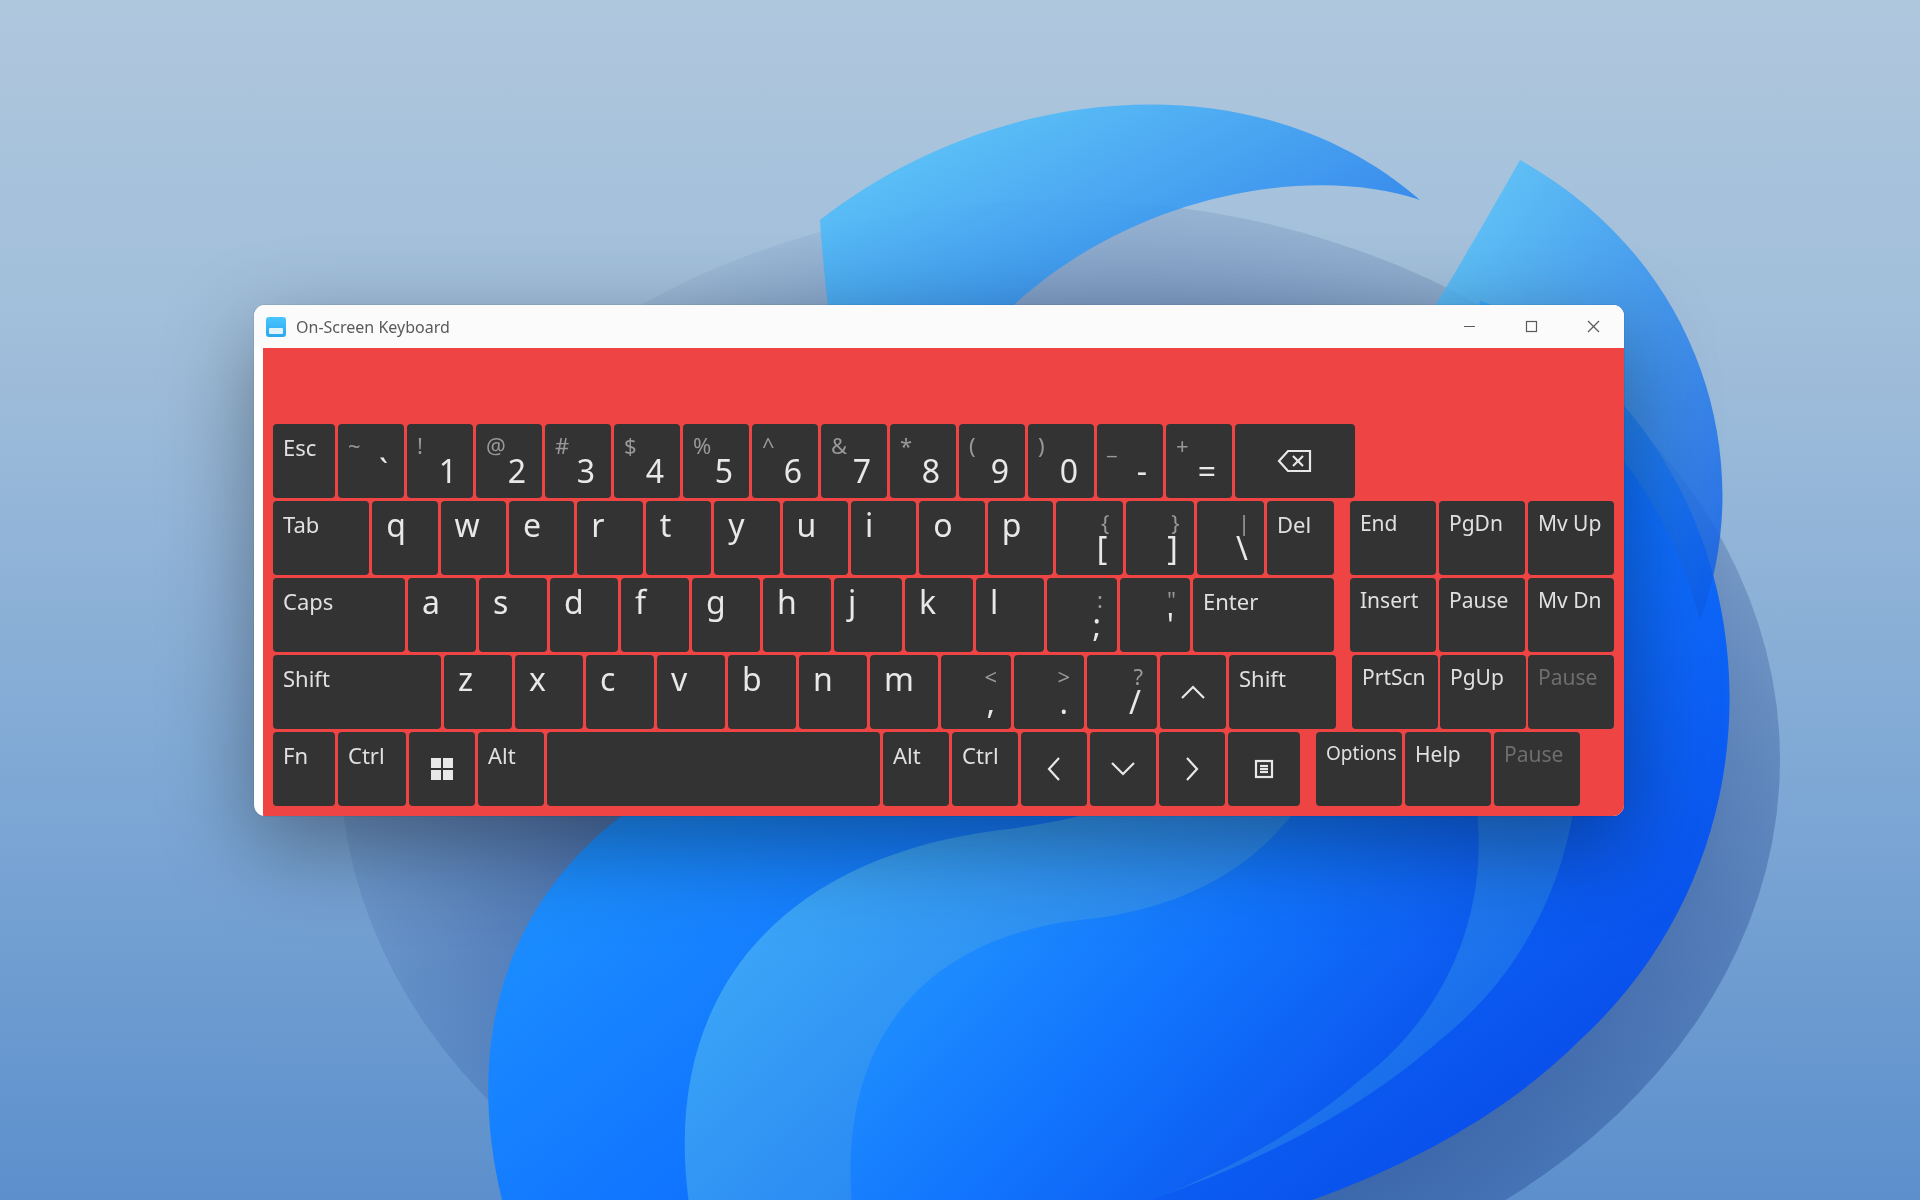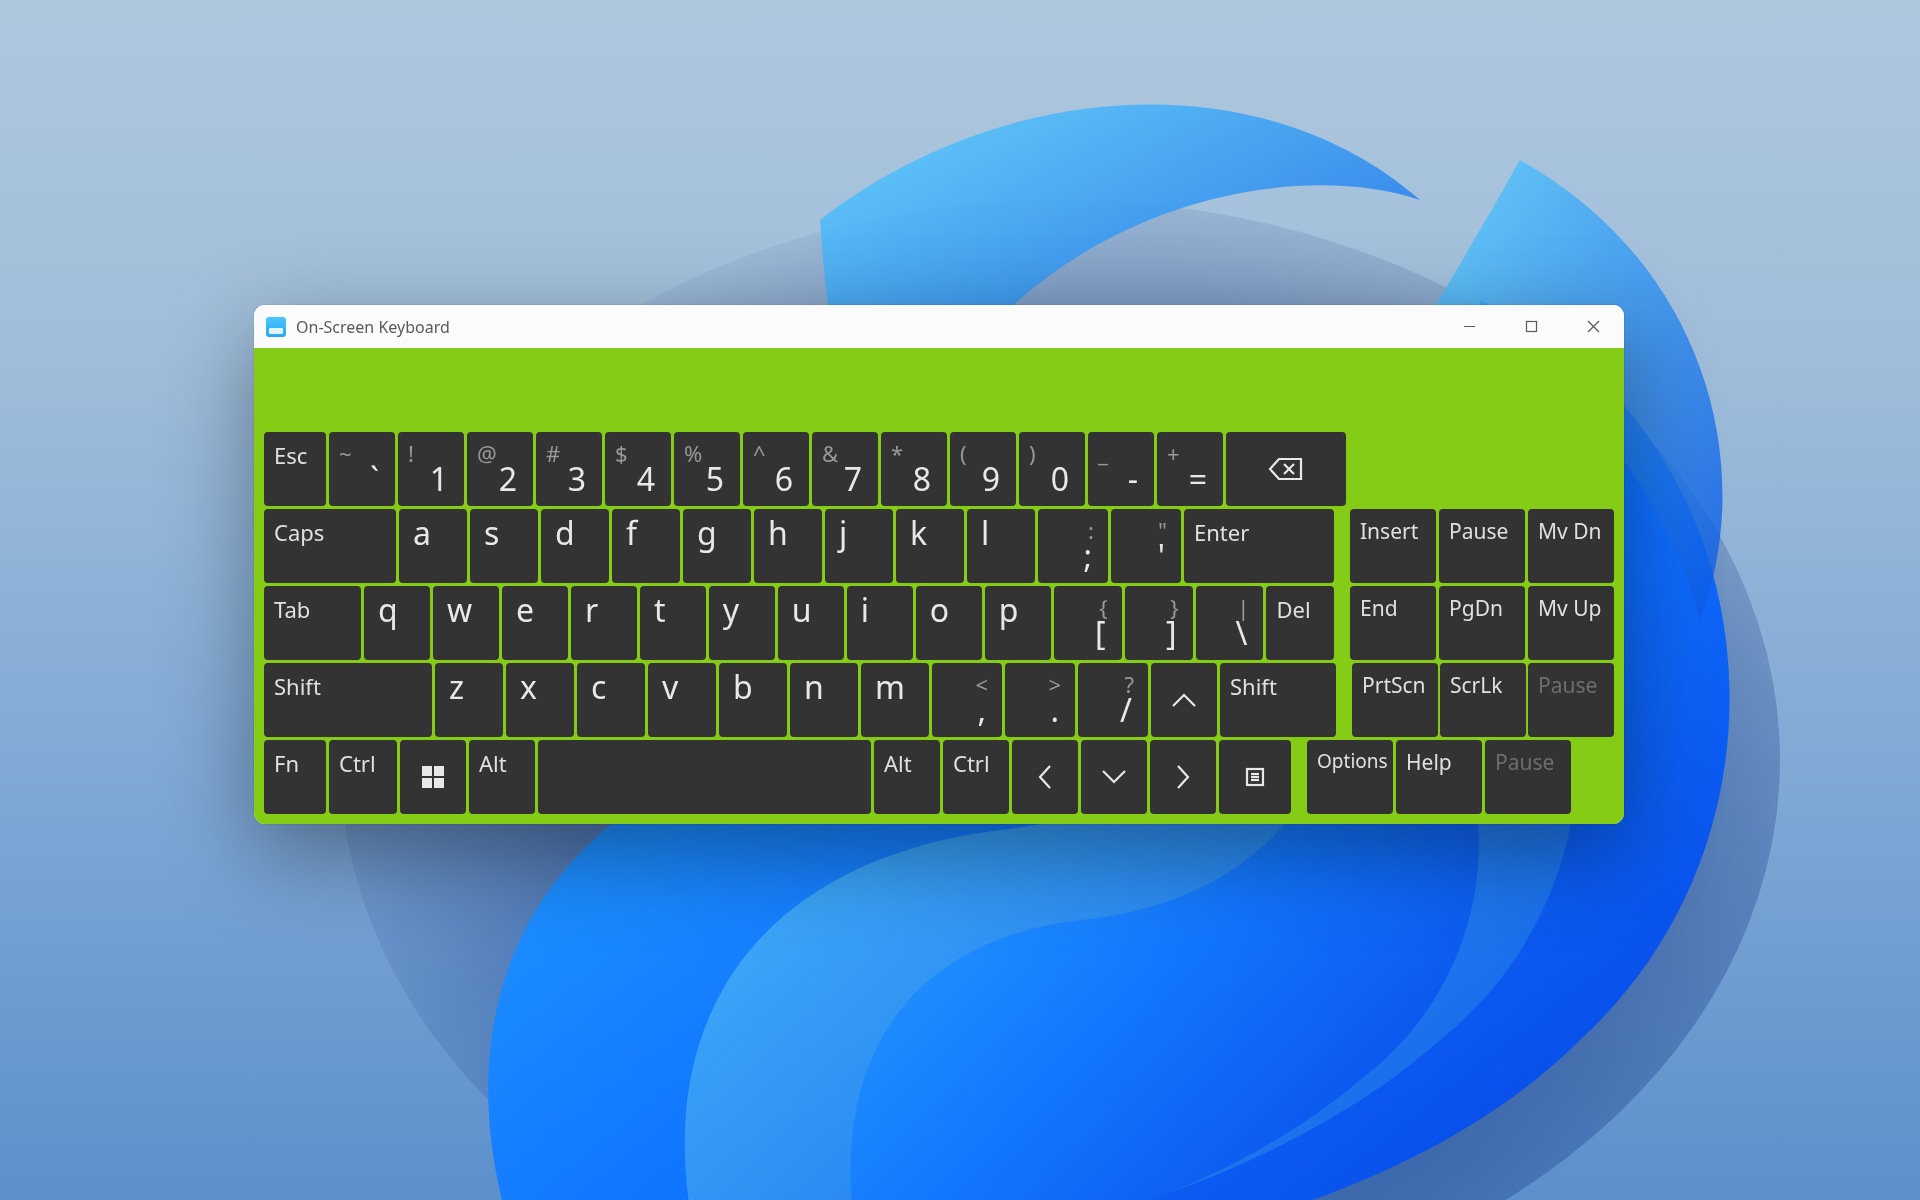--- a/index.html
+++ b/index.html
@@ -18,21 +18,21 @@
   .titlebar .app-icon { width:20px; height:20px; margin-right:10px;
     background:linear-gradient(180deg,#49c6ff,#2aa8ec); border-radius:3px;
     position:relative; display:inline-block; }
   .titlebar .app-icon::after{content:"";position:absolute;left:3px;top:11px;width:14px;height:6px;
     background:rgba(255,255,255,0.85);border-radius:1px;}
   .titlebar .title { flex:1; }
   .titlebar .winbtn { width:62px; height:43px; display:flex; align-items:center;
                       justify-content:center; color:#5a5a5a; }
   .titlebar .winbtn svg { width:13px; height:13px; display:block; }
 
-  .kbd-body { background:#84cc16; padding:24px 10px 10px 10px; }
+  .kbd-body { background:#ef4444; padding:16px 10px 10px 10px;margin-left:9px; }
   .suggest-bar { height:60px; }
 
   .rows { display:flex; flex-direction:column; gap:3px; }
   .row { display:flex; gap:3px; }
 
   .key { background:#333; color:#e8e8e8; height:74px; border-radius:4px;
          position:relative; user-select:none; cursor:default; box-sizing:border-box; }
   .key .main  { position:absolute; font-size:32px; font-weight:400; }
   .key .shift { position:absolute; font-size:22px; color:#999; }
   .key .lbl   { position:absolute; left:10px; top:8px; font-size:22px; color:#e0e0e0; white-space:nowrap; }
@@ -169,20 +169,83 @@
             <svg width="36" height="26" viewBox="0 0 36 26">
                 <path d="M11 3 H33 V23 H11 L2 13 Z"></path>
                 <line x1="16" y1="8" x2="26" y2="18"></line>
                 <line x1="26" y1="8" x2="16" y2="18"></line>
               </svg>
           </div>
           <div class="cluster-gap"></div>
         </div>
 
         <div class="row">
+          <div class="key w100">
+              <span class="lbl">Tab</span>
+            </div>
+          <div class="key k-char w68">
+              <span class="main">q</span>
+            </div>
+          <div class="key k-char w68">
+              <span class="main">w</span>
+            </div>
+          <div class="key k-char w68">
+              <span class="main">e</span>
+            </div>
+          <div class="key k-char w68">
+              <span class="main">r</span>
+            </div>
+          <div class="key k-char w68">
+              <span class="main">t</span>
+            </div>
+          <div class="key k-char w68">
+              <span class="main">y</span>
+            </div>
+          <div class="key k-char w68">
+              <span class="main">u</span>
+            </div>
+          <div class="key k-char w68">
+              <span class="main">i</span>
+            </div>
+          <div class="key k-char w68">
+              <span class="main">o</span>
+            </div>
+          <div class="key k-char w68">
+              <span class="main">p</span>
+            </div>
+          <div class="key k-pair w70">
+              <span class="shift">{</span>
+              <span class="main">[</span>
+            </div>
+          <div class="key k-pair w70">
+              <span class="shift">}</span>
+              <span class="main">]</span>
+            </div>
+          <div class="key k-pair w70">
+              <span class="shift">|</span>
+              <span class="main">\</span>
+            </div>
+          <div class="key w70">
+              <span class="lbl">Del</span>
+            </div>
+          <div class="cluster-gap"></div>
+          <div class="side" style="display:flex;gap:3px">
+            <div class="key w86">
+                <span class="lbl">End</span>
+              </div>
+            <div class="key w86">
+                <span class="lbl">PgDn</span>
+              </div>
+            <div class="key w86">
+                <span class="lbl">Mv Up</span>
+              </div>
+          </div>
+        </div>
+
+        <div class="row">
           <div class="key w132">
               <span class="lbl">Caps</span>
             </div>
           <div class="key k-char w68">
               <span class="main">a</span>
             </div>
           <div class="key k-char w68">
               <span class="main">s</span>
             </div>
           <div class="key k-char w68">
@@ -220,83 +283,20 @@
           <div class="cluster-gap"></div>
           <div class="side" style="display:flex;gap:3px">
             <div class="key w86">
                 <span class="lbl">Insert</span>
               </div>
             <div class="key w86">
                 <span class="lbl">Pause</span>
               </div>
             <div class="key w86">
                 <span class="lbl">Mv Dn</span>
-              </div>
-          </div>
-        </div>
-
-        <div class="row">
-          <div class="key w100">
-              <span class="lbl">Tab</span>
-            </div>
-          <div class="key k-char w68">
-              <span class="main">q</span>
-            </div>
-          <div class="key k-char w68">
-              <span class="main">w</span>
-            </div>
-          <div class="key k-char w68">
-              <span class="main">e</span>
-            </div>
-          <div class="key k-char w68">
-              <span class="main">r</span>
-            </div>
-          <div class="key k-char w68">
-              <span class="main">t</span>
-            </div>
-          <div class="key k-char w68">
-              <span class="main">y</span>
-            </div>
-          <div class="key k-char w68">
-              <span class="main">u</span>
-            </div>
-          <div class="key k-char w68">
-              <span class="main">i</span>
-            </div>
-          <div class="key k-char w68">
-              <span class="main">o</span>
-            </div>
-          <div class="key k-char w68">
-              <span class="main">p</span>
-            </div>
-          <div class="key k-pair w70">
-              <span class="shift">{</span>
-              <span class="main">[</span>
-            </div>
-          <div class="key k-pair w70">
-              <span class="shift">}</span>
-              <span class="main">]</span>
-            </div>
-          <div class="key k-pair w70">
-              <span class="shift">|</span>
-              <span class="main">\</span>
-            </div>
-          <div class="key w70">
-              <span class="lbl">Del</span>
-            </div>
-          <div class="cluster-gap"></div>
-          <div class="side" style="display:flex;gap:3px">
-            <div class="key w86">
-                <span class="lbl">End</span>
-              </div>
-            <div class="key w86">
-                <span class="lbl">PgDn</span>
-              </div>
-            <div class="key w86">
-                <span class="lbl">Mv Up</span>
               </div>
           </div>
         </div>
 
         <div class="row">
           <div class="key w168">
               <span class="lbl">Shift</span>
             </div>
           <div class="key k-char w68">
               <span class="main">z</span>
@@ -338,21 +338,21 @@
             </div>
           <div class="key" style="flex:1">
               <span class="lbl">Shift</span>
             </div>
           <div class="cluster-gap"></div>
           <div class="side" style="display:flex;gap:2px">
             <div class="key w86">
                 <span class="lbl">PrtScn</span>
               </div>
             <div class="key w86">
-                <span class="lbl">ScrLk</span>
+                <span class="lbl">PgUp</span>
               </div>
             <div class="key w86 dim">
                 <span class="lbl">Pause</span>
               </div>
           </div>
         </div>
 
         <div class="row">
           <div class="key w62">
               <span class="lbl">Fn</span>

